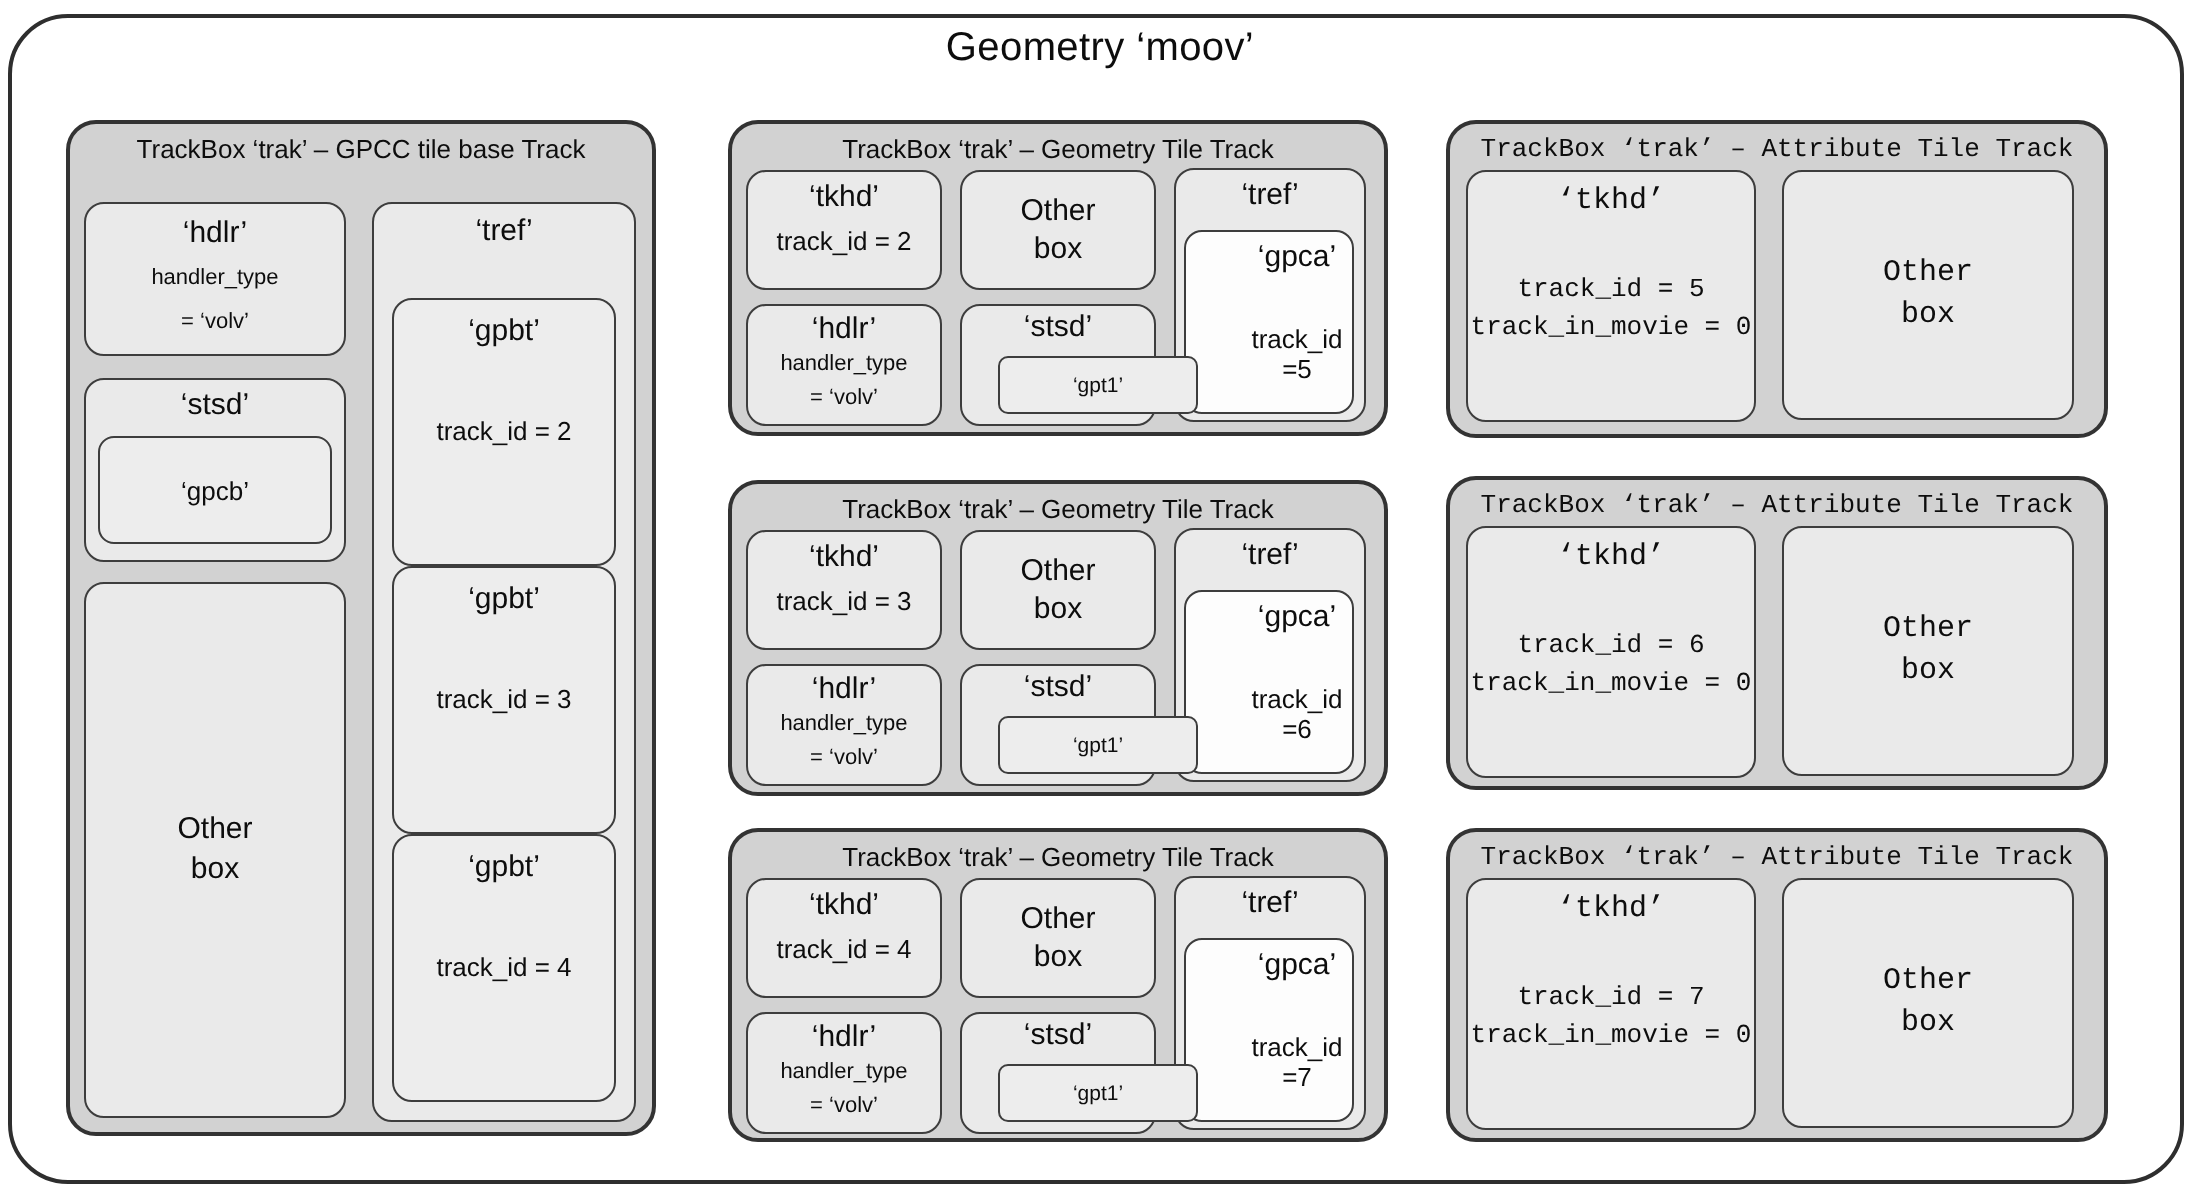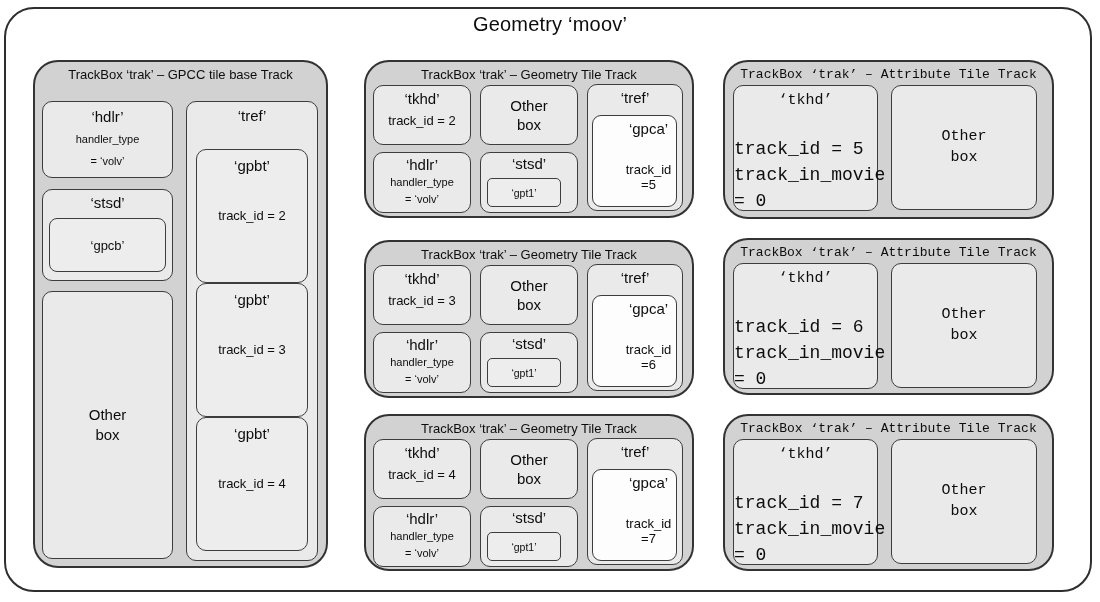--- a/index.html
+++ b/index.html
@@ -13,21 +13,21 @@
   #moov{
     left:4px;top:7px;width:1088px;height:585px;
     border:2px solid #2e2e2e;border-radius:30px;background:#ffffff;
   }
   #title{
     left:0;top:13px;width:100%;text-align:center;
     font-size:20px;letter-spacing:0.2px;
   }
 
   .trackbox{
-    background:#d2d2d2;border:2px solid #333333;border-radius:25px;
+    background:#d2d2d2;border:2px solid #333333;border-radius:15px;
   }
   .hdr{
     width:100%;text-align:center;padding-top:5px;font-size:13px;white-space:nowrap;
   }
   .box{
     position:absolute;background:#eaeaea;border:1.5px solid #3d3d3d;border-radius:10px;
   }
   .nested{
     position:absolute;background:#ededed;border:1.5px solid #3d3d3d;border-radius:8px;
   }
@@ -70,30 +70,30 @@
   .geo .g-tref{left:221px;top:22px;width:96px;height:127px;}
   .geo .g-tref > .btitle{padding-top:4px;}
   .geo .g-gpca{left:4px;top:30px;width:85px;height:92px;border-radius:9px;padding-left:28px;}
   .geo .g-gpca .btitle{padding-top:4px;}
   .geo .g-gpca .sub{margin-top:25px;}
   .geo .g-hdlr{left:7px;top:90px;width:98px;height:61px;}
   .geo .g-hdlr .btitle{padding-top:3px;}
   .geo .g-hdlr .small{margin-top:3px;}
   .geo .g-stsd{left:114px;top:90px;width:98px;height:61px;}
   .geo .g-stsd .btitle{padding-top:2px;}
-  .geo .g-gpt1{left:6px;top:25px;width:74px;height:29px;border-radius:5px;}
+  .geo .g-gpt1{left:18px;top:25px;width:100px;height:29px;border-radius:5px;}
 
   
   .attr{left:723px;width:331px;font-family:Liberation Mono, monospace;}
   #attr0{top:60px;height:159px;}
   #attr1{top:238px;height:157px;}
   #attr2{top:414px;height:157px;}
   .attr .a-tkhd{left:8px;top:23px;width:145px;height:126px;}
   .attr .a-tkhd .btitle{padding-top:6px;}
-  .attr .a-lines{margin-top:27px;font-size:18px;line-height:1.45;width:100%;}
+  .attr .a-lines{margin-top:27px;font-size:13px;line-height:1.45;text-align:center;width:100%;}
   .attr .a-other{left:166px;top:23px;width:146px;height:125px;}
   .attr .a-other .btitle{line-height:1.35;}
 </style>
 </head>
 <body>
 
 <div id="moov" class="abs"></div>
 <div id="title" class="abs">Geometry ‘moov’</div>
 
 <div id="base" class="abs trackbox">

